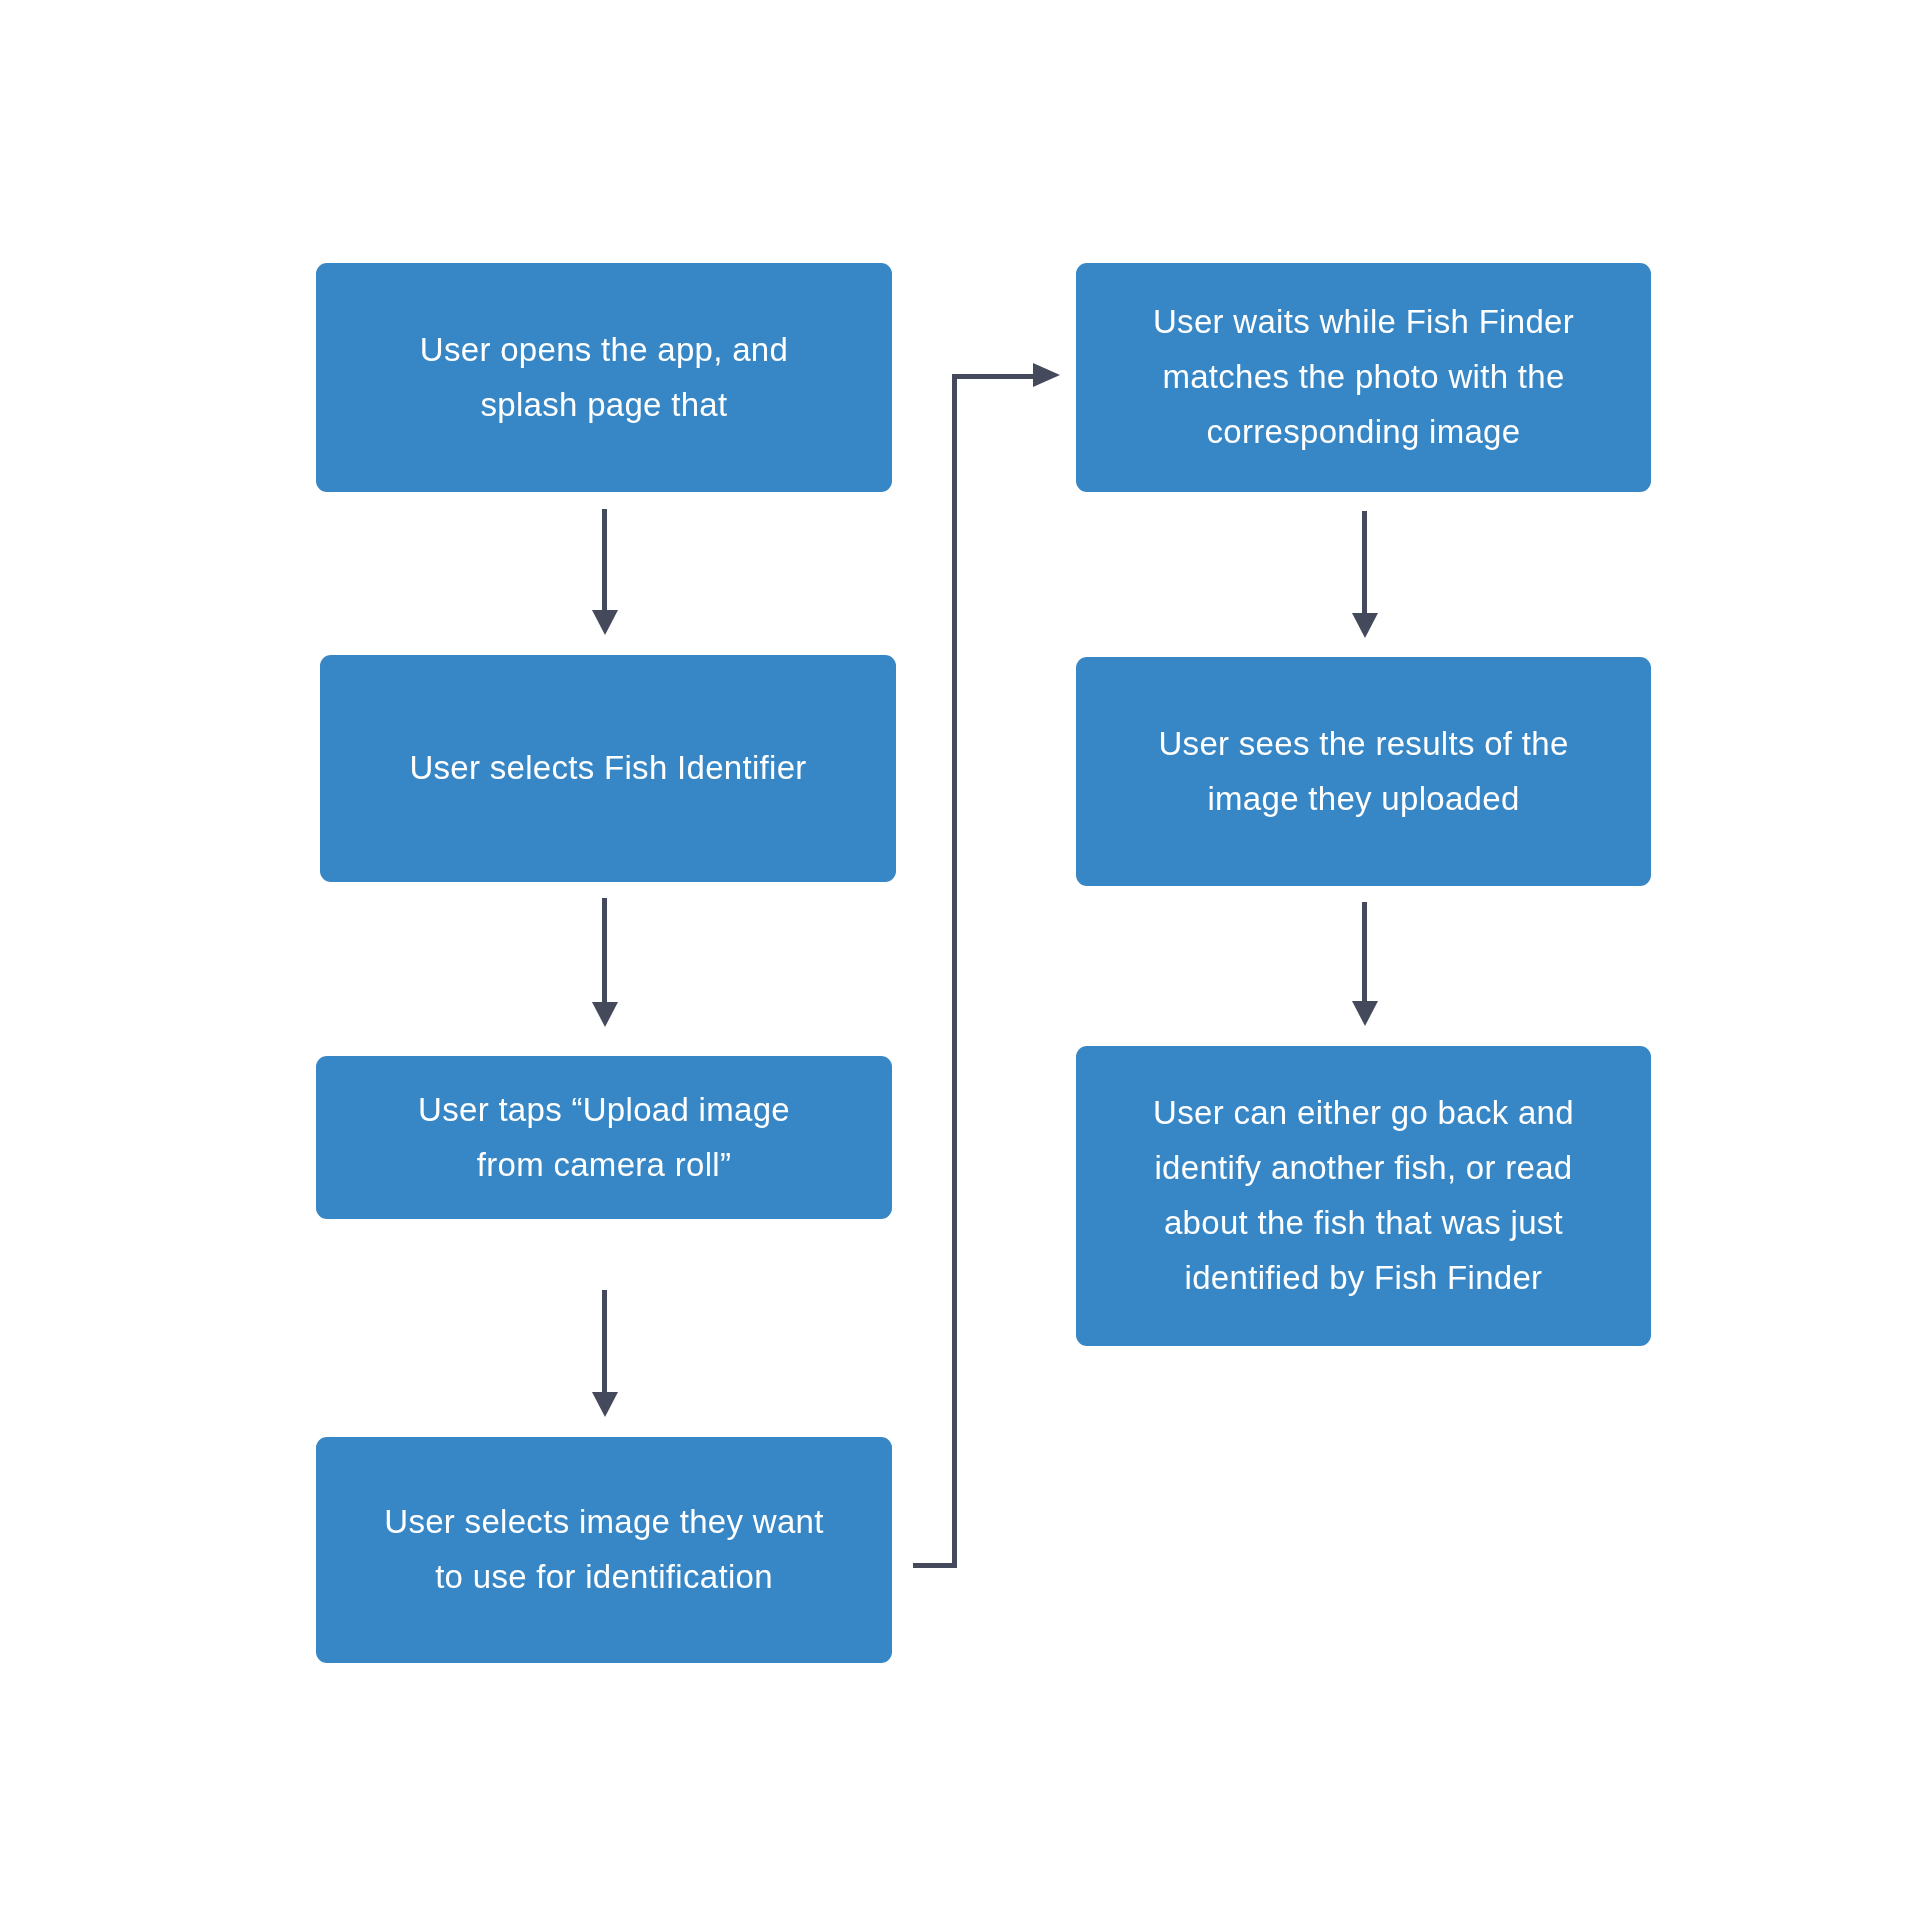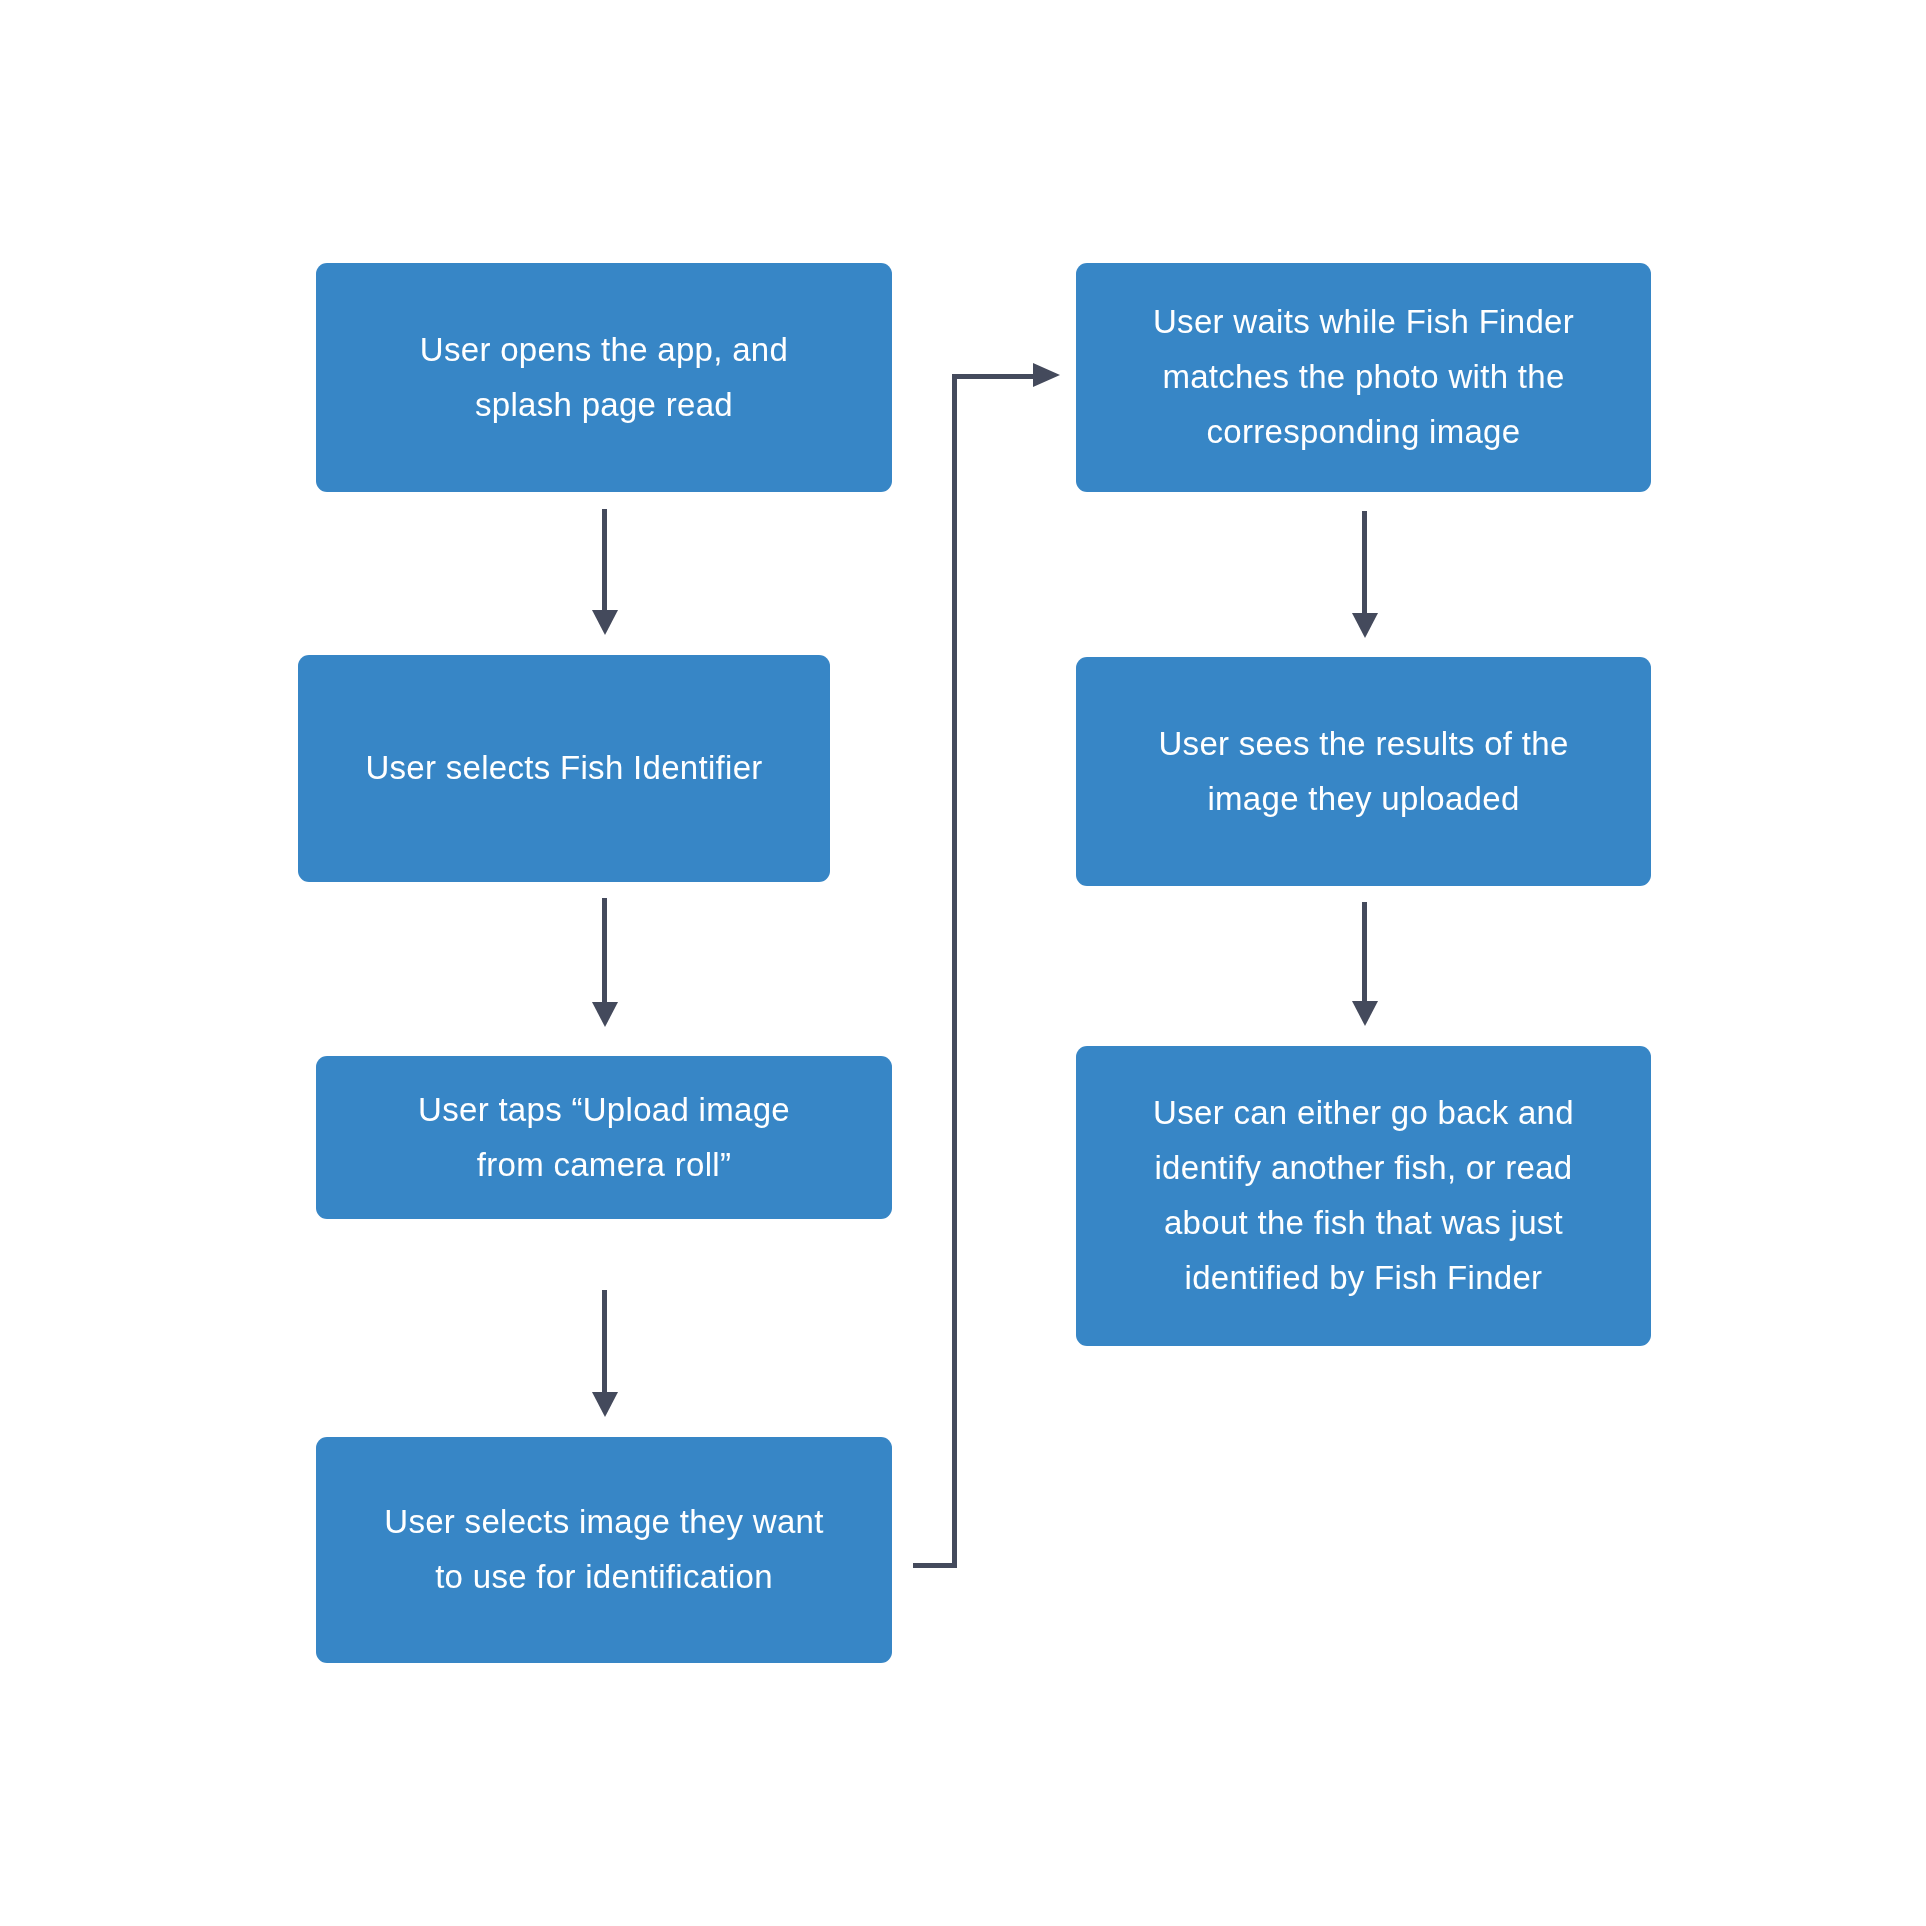--- a/index.html
+++ b/index.html
@@ -65,24 +65,24 @@
     border-left:27px solid var(--connector);
   }
 </style>
 </head>
 <body>
 
 <div class="canvas">
 
   <div class="node" style="left:316px;top:263px;width:576px;height:229px">
     <span class="node-label">User opens the app, and
-splash page read</span>
+splash page that</span>
   </div>
 
-  <div class="node" style="left:298px;top:655px;width:532px;height:227px">
+  <div class="node" style="left:320px;top:655px;width:576px;height:227px">
     <span class="node-label">User selects Fish Identifier</span>
   </div>
 
   <div class="node" style="left:316px;top:1056px;width:576px;height:163px">
     <span class="node-label">User taps “Upload image
 from camera roll”</span>
   </div>
 
   <div class="node" style="left:1076px;top:263px;width:575px;height:229px">
     <span class="node-label">User waits while Fish Finder

